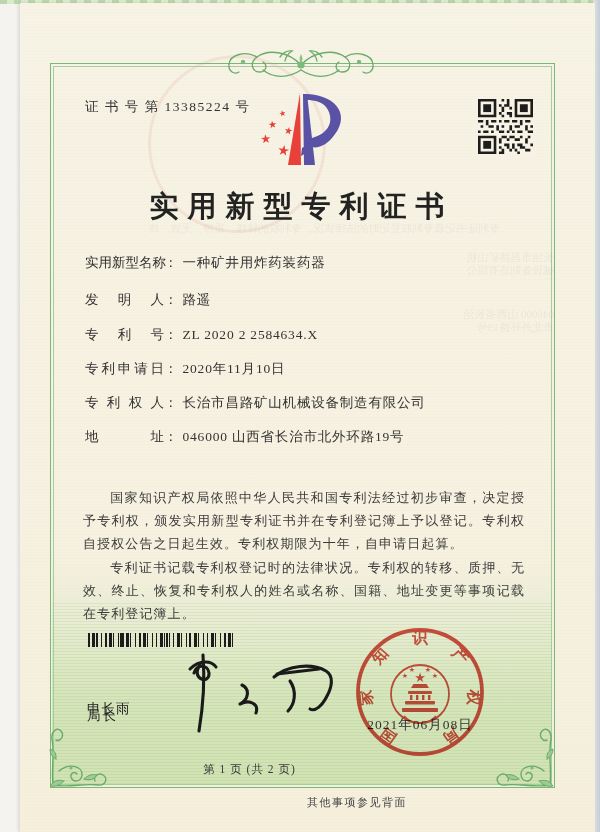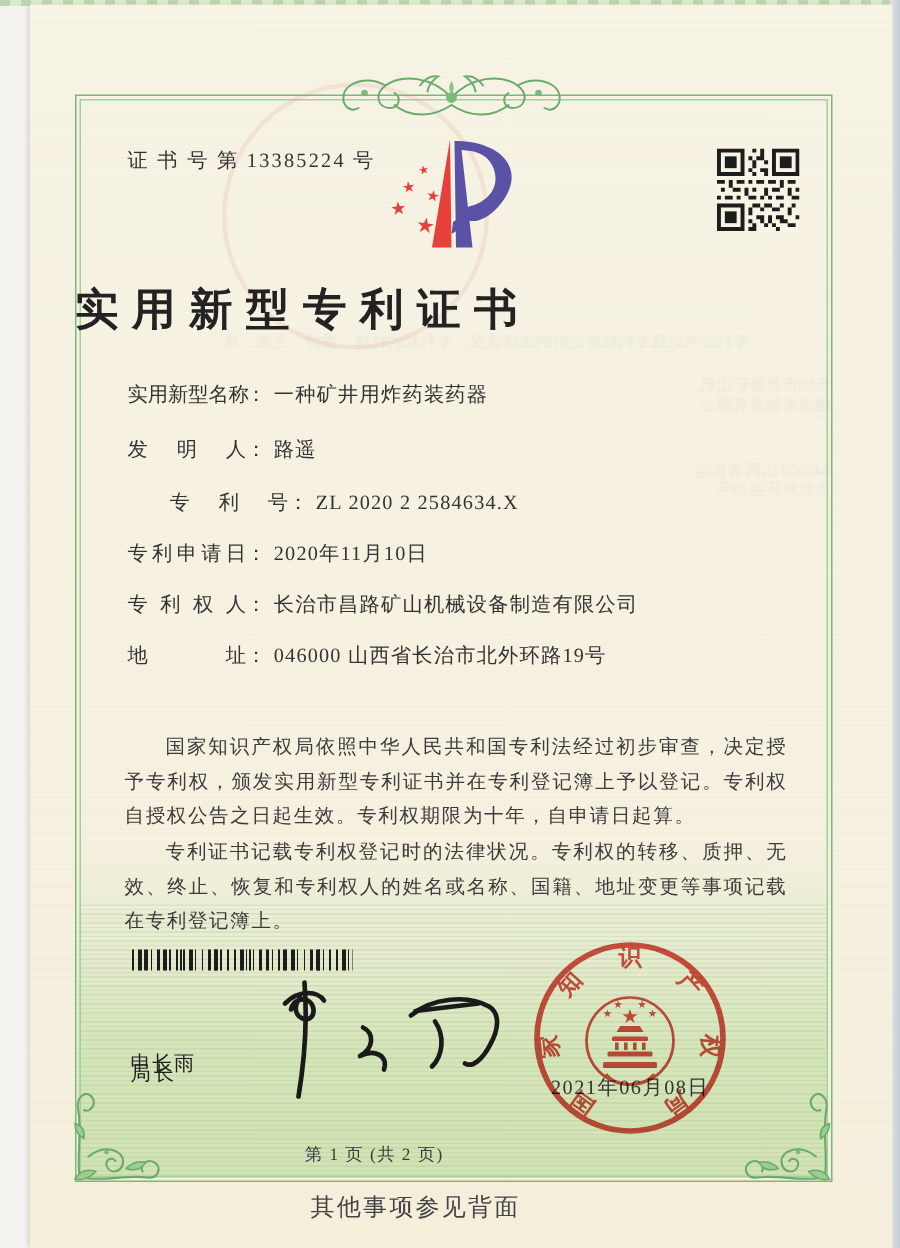--- a/index.html
+++ b/index.html
@@ -26,21 +26,21 @@
   .green-lines{left:32px;top:600px;width:499px;height:181px;
     background:repeating-linear-gradient(180deg,rgba(130,175,100,.15) 0 1px,transparent 1px 3px);}
   
   .frame{left:30px;top:60px;width:503px;height:723px;border:1.6px solid #7ab87a;}
   .frame::after{content:"";position:absolute;inset:1.6px;border:1px solid #a2cf9b;}
   .watermark-ring{left:128px;top:52px;width:172px;height:172px;border-radius:50%;
     border:3px solid rgba(215,125,112,.13);}
   
   .cert-no{left:65px;top:95px;font-size:13.5px;color:#333;letter-spacing:1.5px;}
   .qr{left:458px;top:96px;width:55px;height:55px;}
-  .title{left:30px;top:184px;width:503px;font-size:29px;
+  .title{left:30px;top:184px;width:503px;text-align:center;font-size:29px;
     font-weight:bold;color:#222;letter-spacing:9px;}
   
   .bleed{color:#5a5a66;opacity:.07;filter:blur(.6px);transform:scaleX(-1);
     overflow:hidden;font-size:11px;line-height:13px;}
   
   .row{left:65px;height:19px;font-size:13.5px;color:#333;white-space:nowrap;}
   .lbl{display:inline-block;width:79px;text-align:justify;text-align-last:justify;color:#333;}
   .lbl2{display:inline-block;width:71px;margin-left:34px;text-align:justify;text-align-last:justify;}
   .colon{margin-right:5px;}
   .val{letter-spacing:.8px;}
@@ -58,21 +58,21 @@
     font-family:"Liberation Sans","DejaVu Sans",sans-serif;letter-spacing:2px;margin-top:30px;}
   .signer-name{left:67px;top:697px;font-size:13.5px;color:#222;
     font-family:"Liberation Sans","DejaVu Sans",sans-serif;letter-spacing:1px;}
   .signature{left:150px;top:648px;width:175px;height:88px;}
   
   .seal-date{left:330px;top:713px;width:140px;text-align:center;font-size:13.5px;
     color:#333;letter-spacing:1px;}
   .seal{left:332px;top:621px;width:136px;height:136px;mix-blend-mode:multiply;opacity:.93;}
   
   .page-info{left:30px;top:759px;width:399px;text-align:center;font-size:11.5px;color:#3a3a3a;letter-spacing:1px;}
-  .back-note{left:187px;top:792px;width:200px;text-align:left;font-size:16px;color:#444;letter-spacing:1.5px;}
+  .back-note{left:187px;top:792px;width:200px;text-align:right;font-size:11px;color:#444;letter-spacing:1.5px;}
   svg{display:block;}
 </style>
 </head>
 <body>
 
 <div class="abs top-strip"></div>
 <div class="abs right-edge"></div>
 
 <div class="abs page">
   <div class="abs paper-lines"></div>
@@ -161,21 +161,21 @@
   <div class="abs bleed" style="left:118px;top:219px;width:362px;height:13px;">专利证书记载专利权登记时的法律状况。专利权的转移、质押、无效、终止、恢复和专利权人的姓名或名称、国籍、地址变更等事项记载在专利登记簿上。</div>
   <div class="abs bleed" style="left:438px;top:248px;width:96px;height:28px;">长治市昌路矿山机械设备制造有限公司</div>
   <div class="abs bleed" style="left:438px;top:305px;width:96px;height:28px;">046000 山西省长治市北外环路19号</div>
 
   <div class="abs row" style="top:288px;">
     <span class="lbl">发明人</span><span class="colon">：</span><span class="val">路遥</span>
   </div>
   <div class="abs row" style="top:251px;">
     <span class="lbl">实用新型名称</span><span class="colon">：</span><span class="val">一种矿井用炸药装药器</span>
   </div>
-  <div class="abs row" style="top:323px;margin-left:28px;">
+  <div class="abs row" style="top:323px;">
     <span class="lbl">专利号</span><span class="colon">：</span><span class="val">ZL 2020 2 2584634.X</span>
   </div>
   <div class="abs row" style="top:357px;">
     <span class="lbl">专利申请日</span><span class="colon">：</span><span class="val">2020年11月10日</span>
   </div>
   <div class="abs row" style="top:391px;">
     <span class="lbl">专利权人</span><span class="colon">：</span><span class="val">长治市昌路矿山机械设备制造有限公司</span>
   </div>
   <div class="abs row" style="top:425px;">
     <span class="lbl">地址</span><span class="colon">：</span><span class="val">046000 山西省长治市北外环路19号</span>

